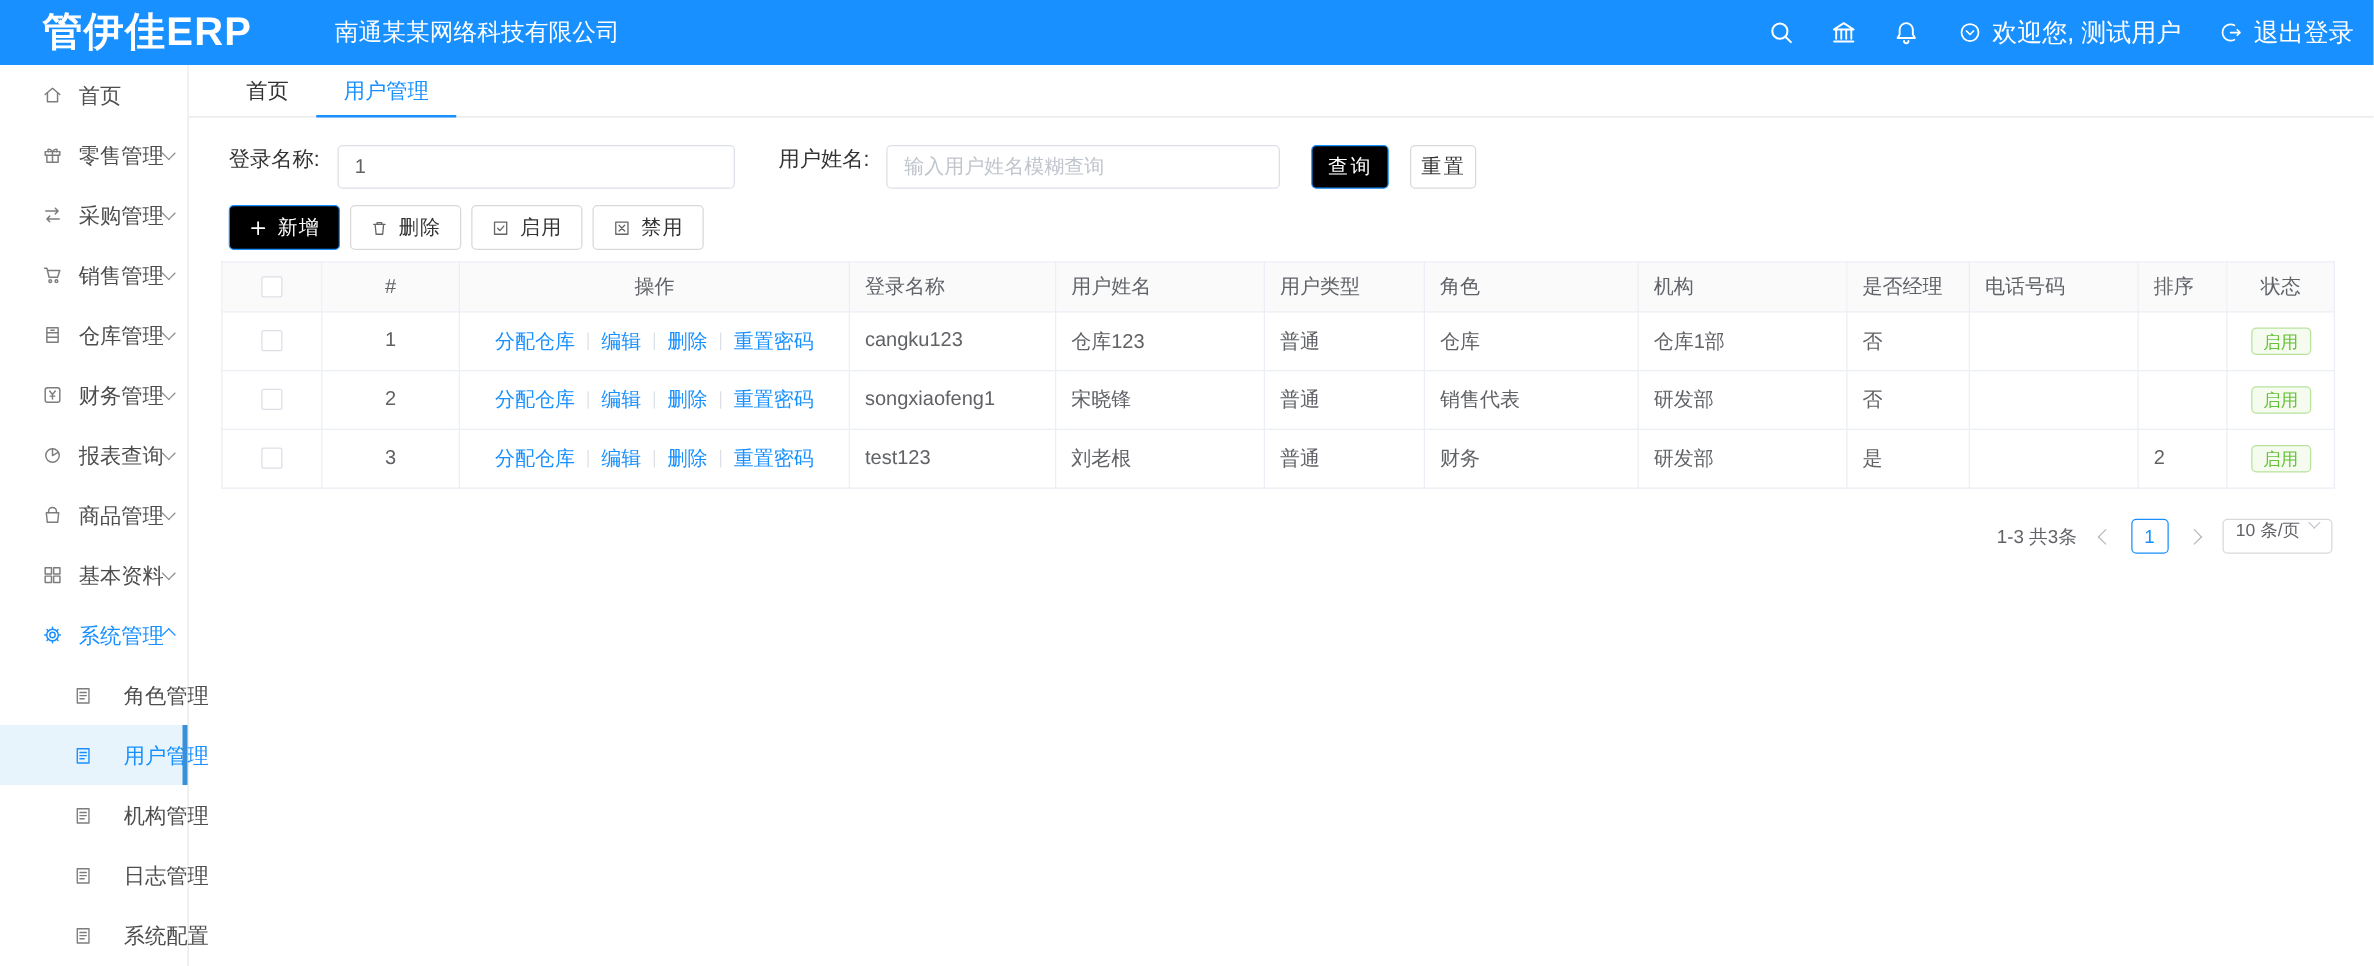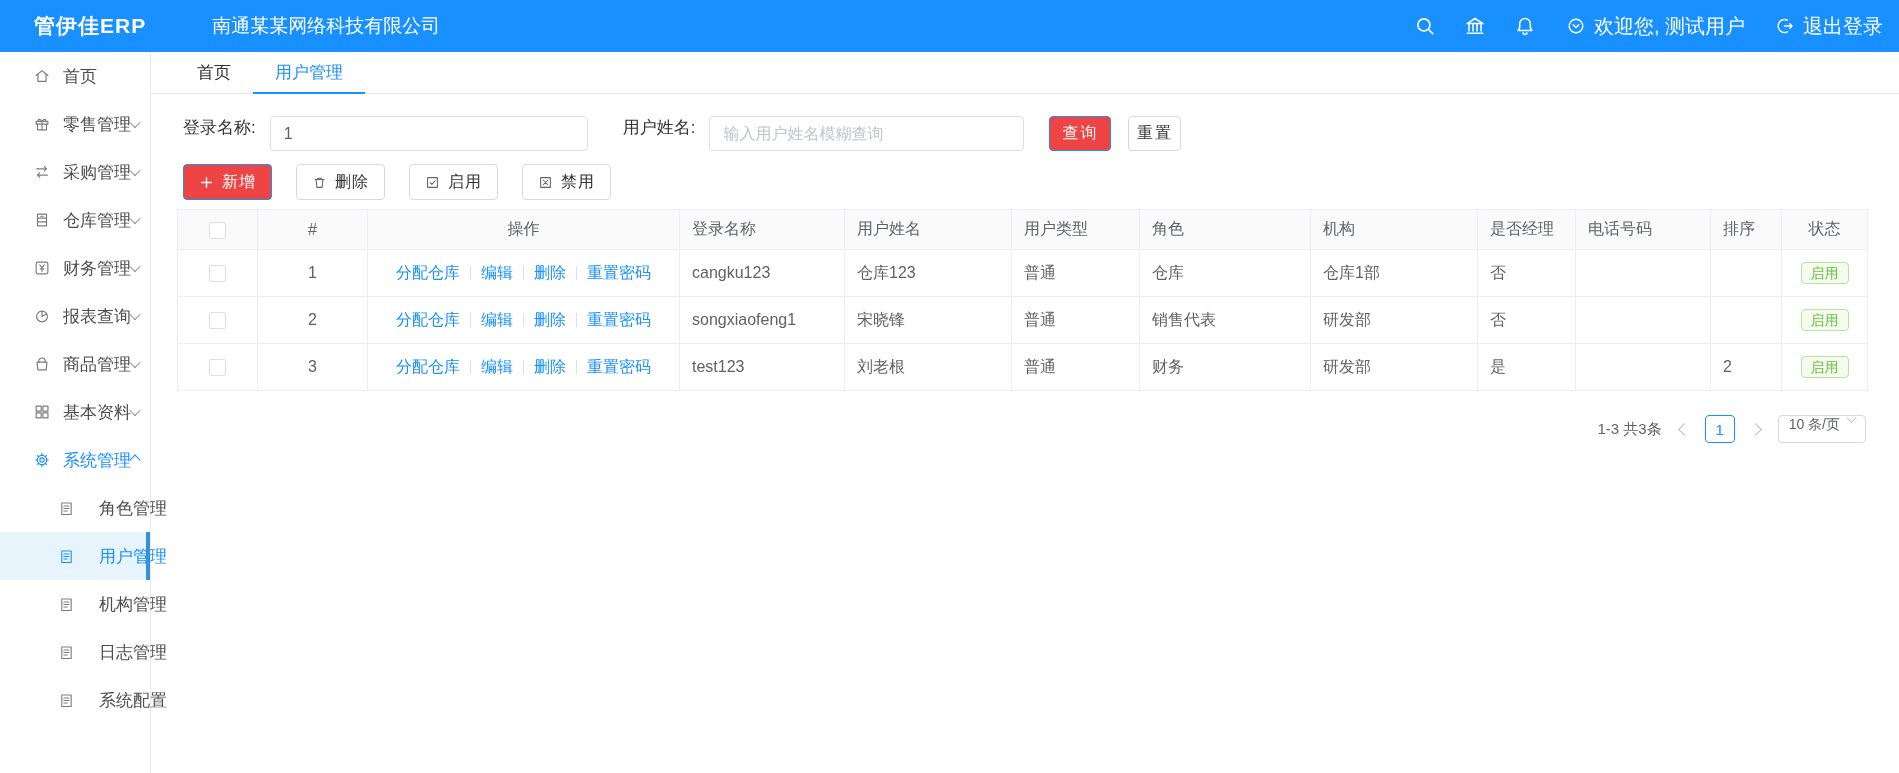--- a/index.html
+++ b/index.html
@@ -3,21 +3,21 @@
 <meta charset="utf-8">
 <style>
 *{margin:0;padding:0;box-sizing:border-box}
 html,body{width:1899px;height:773px;overflow:hidden;background:#fff;
   font-family:"Liberation Sans","DejaVu Sans",sans-serif;color:#333}
 .icon{display:inline-flex;align-items:center;justify-content:center}
 .icon svg{width:100%;height:100%}
 
 
 .topbar{position:relative;width:100%;height:52px;background:#1890ff;display:flex;align-items:center;color:#fff}
-.logo{font-size:21px;font-weight:bold;margin-left:34px;letter-spacing:1px;white-space:nowrap}
+.logo{font-size:32px;font-weight:bold;margin-left:34px;letter-spacing:1px;white-space:nowrap}
 .company{font-size:19px;margin-left:66px;white-space:nowrap}
 .topbar-right{margin-left:auto;display:flex;align-items:center;margin-right:16px}
 .tb-icon{width:22px;height:22px;margin-left:28px;cursor:pointer;color:#fff}
 .tb-group{display:flex;align-items:center;font-size:20px;margin-left:30px;cursor:pointer;white-space:nowrap}
 .tb-group .icon{width:20px;height:20px;margin-right:8px}
 
 
 .layout{display:flex;width:100%;height:721px}
 .sidebar{width:151px;height:100%;border-right:1px solid #e8e8e8;background:#fff;flex:none}
 .main{flex:1;display:flex;flex-direction:column;min-width:0}
@@ -48,27 +48,27 @@
 .fld-label{font-size:17px;color:#333;white-space:nowrap}
 .inp{height:35px;border:1px solid #dcdfe6;border-radius:4px;padding:0 13px;font-size:16px;color:#606266;outline:none;
   font-family:"Liberation Sans","DejaVu Sans",sans-serif}
 .inp::placeholder{color:#c0c4cc}
 .inp-login{width:318px;margin-left:14px}
 .lbl-name{margin-left:35px}
 .inp-name{width:315px;margin-left:14px}
 .btn{display:inline-flex;align-items:center;justify-content:center;height:35px;border-radius:4px;font-size:16px;cursor:pointer;
   border:1px solid #d9d9d9;background:#fff;color:#333;letter-spacing:2px;white-space:nowrap;
   font-family:"Liberation Sans","DejaVu Sans",sans-serif}
-.btn-primary{background:#ef4444;border-color:#1890ff;color:#fff}
+.btn-primary{background:#000000;border-color:#1890ff;color:#fff}
 .btn-query{width:62px;margin-left:25px}
 .btn-reset{width:53px;margin-left:17px}
 
 
 .toolbar{display:flex;align-items:center;margin:13px 0 0 32px}
-.tb-btn{height:36px;padding:0 15px;margin-right:24px;letter-spacing:1px;display:inline-flex;align-items:center}
+.tb-btn{height:36px;padding:0 15px;margin-right:8px;letter-spacing:1px;display:inline-flex;align-items:center}
 .tb-btn .icon{width:15px;height:15px;margin-right:8px}
 .tb-btn.btn-primary .icon{color:#fff}
 .tb-btn .icon{color:#666}
 
 
 .table-wrap{margin:9px 33px 0 26px}
 table{border-collapse:collapse;table-layout:fixed;width:1690px;font-size:16px}
 th,td{border:1px solid #ebeef5;height:47px;padding:0 12px;color:#606266;text-align:left;white-space:nowrap;overflow:hidden}
 th{height:40px;background:#fafafa;font-weight:normal;color:#5f6368}
 th:nth-child(1),td:nth-child(1),th:nth-child(2),td:nth-child(2),
@@ -165,20 +165,31 @@
           <span class="chev down"></span>
         </div>
         <div class="side-item">
           <span class="icon">
             <svg viewBox="0 0 20 20" fill="none" stroke="currentColor" stroke-width="1.3" stroke-linecap="round" stroke-linejoin="round">
               <path d="M4 6.5 H15 M12.5 4 L15 6.5 L12.5 9"></path>
               <path d="M16 13.5 H5 M7.5 11 L5 13.5 L7.5 16"></path>
             </svg>
           </span>
           <span class="side-label">采购管理</span>
+          <span class="chev down"></span>
+        </div>
+        <div class="side-item">
+          <span class="icon">
+            <svg viewBox="0 0 20 20" fill="none" stroke="currentColor" stroke-width="1.3" stroke-linecap="round" stroke-linejoin="round">
+              <path d="M3 4 H5 L7 12 H14.5 L16.5 6 H6"></path>
+              <circle cx="8" cy="15.5" r="1.2"></circle>
+              <circle cx="13.5" cy="15.5" r="1.2"></circle>
+            </svg>
+          </span>
+          <span class="side-label">销售管理</span>
           <span class="chev down"></span>
         </div>
         <div class="side-item">
           <span class="icon">
             <svg viewBox="0 0 20 20" fill="none" stroke="currentColor" stroke-width="1.3" stroke-linecap="round" stroke-linejoin="round">
               <rect x="5" y="3.5" width="10" height="13"></rect>
               <path d="M5 8 H15 M5 12 H15"></path>
               <path d="M8.5 5.8 H11.5"></path>
             </svg>
           </span>

